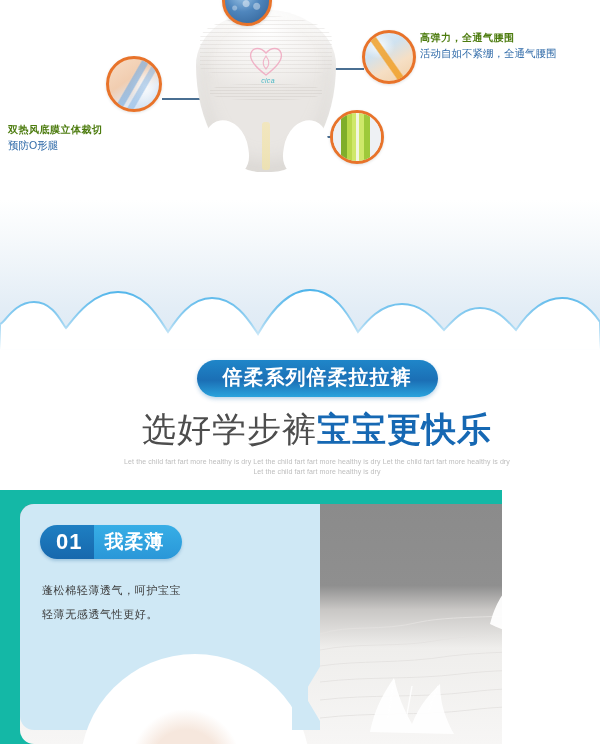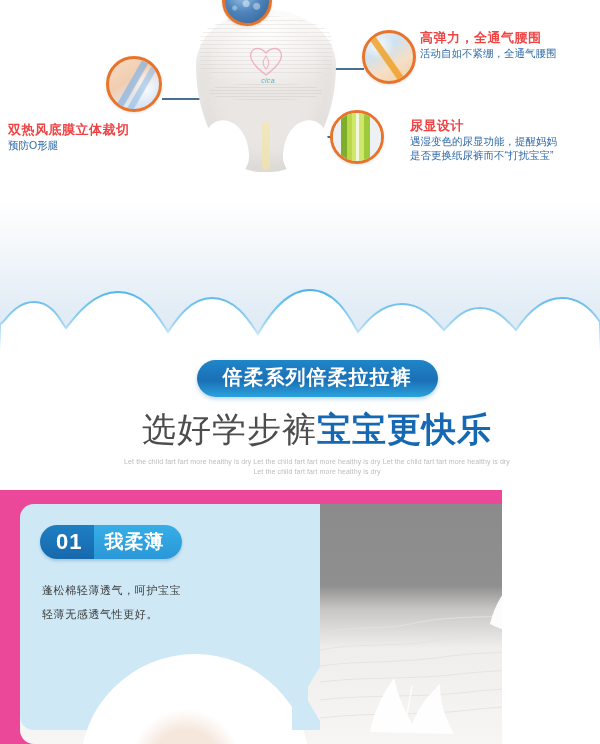--- a/index.html
+++ b/index.html
@@ -102,22 +102,22 @@
         #cfe86a 55% 64%,
         #9ec93a 64% 78%,
         #eef1f4 78% 100%);}
 
   
   .line{position:absolute;background:#4a6f92;}
   .dot{position:absolute;width:5px;height:5px;border-radius:50%;background:#3b6389;}
 
   
   .feat-title{
-    font-weight:bold;color:#ef4444;letter-spacing:.5px;
-    font-size:13px;line-height:16px;white-space:nowrap;
+    font-weight:bold;color:#4d7c0f;letter-spacing:.5px;
+    font-size:10px;line-height:16px;white-space:nowrap;
   }
   .feat-sub{
     color:#2f6aa8;font-size:10.5px;line-height:14px;white-space:nowrap;
   }
   .feat{position:absolute;}
   .feat-left  {left:8px;top:122px;width:180px;text-align:left;}
   .feat-right1{left:420px;top:30px;text-align:left;}
   .feat-right2{left:410px;top:118px;text-align:left;}
 
   
@@ -136,21 +136,21 @@
     box-shadow:0 2px 4px rgba(30,110,175,.30);
   }
   .headline{margin-top:12px;font-size:34px;line-height:40px;letter-spacing:1px;white-space:nowrap;}
   .headline .h-grey{color:#4d4d4d;font-weight:normal;}
   .headline .h-blue{color:#1668b3;font-weight:bold;}
   .subline{
     margin-top:8px;color:#bdbdbd;font-size:7px;line-height:10px;letter-spacing:.1px;
   }
 
   
-  .sec-card{position:relative;width:502px;height:254px;background:#ec4899;overflow:hidden;}
+  .sec-card{position:relative;width:502px;height:254px;background:#14b8a6;overflow:hidden;}
   .photo{
     position:absolute;left:20px;top:14px;width:560px;height:240px;border-radius:14px;overflow:hidden;
     background:
       linear-gradient(180deg,#8b8b8b 0%,#8f8f8f 34%,#c9c7c5 44%,#efeeec 60%,#f7f6f5 100%);
   }
   .photo-fibers{position:absolute;inset:0;}
   .callout{
     position:absolute;left:20px;top:14px;width:288px;height:226px;
     background:#cfe8f5;border-radius:14px 14px 14px 14px;
   }
@@ -230,25 +230,20 @@
     <div class="feat feat-left">
       <div class="feat-title">双热风底膜立体裁切</div>
       <div class="feat-sub">预防O形腿</div>
     </div>
 
     <div class="feat feat-right1">
       <div class="feat-title">高弹力，全通气腰围</div>
       <div class="feat-sub">活动自如不紧绷，全通气腰围</div>
     </div>
 
-    <div class="feat feat-right2">
-      <div class="feat-title">尿显设计</div>
-      <div class="feat-sub">遇湿变色的尿显功能，提醒妈妈</div>
-      <div class="feat-sub">是否更换纸尿裤而不“打扰宝宝”</div>
-    </div>
   </div>
 
   <div class="sec-wave">
     <svg class="scallops" viewBox="0 0 600 70" preserveAspectRatio="none">
       <defs>
         <linearGradient id="wgrad" x1="0" y1="0" x2="0" y2="1">
           <stop offset="0%" stop-color="#4fb4ea"></stop>
           <stop offset="55%" stop-color="#9ed4f2"></stop>
           <stop offset="100%" stop-color="#ffffff"></stop>
         </linearGradient>

